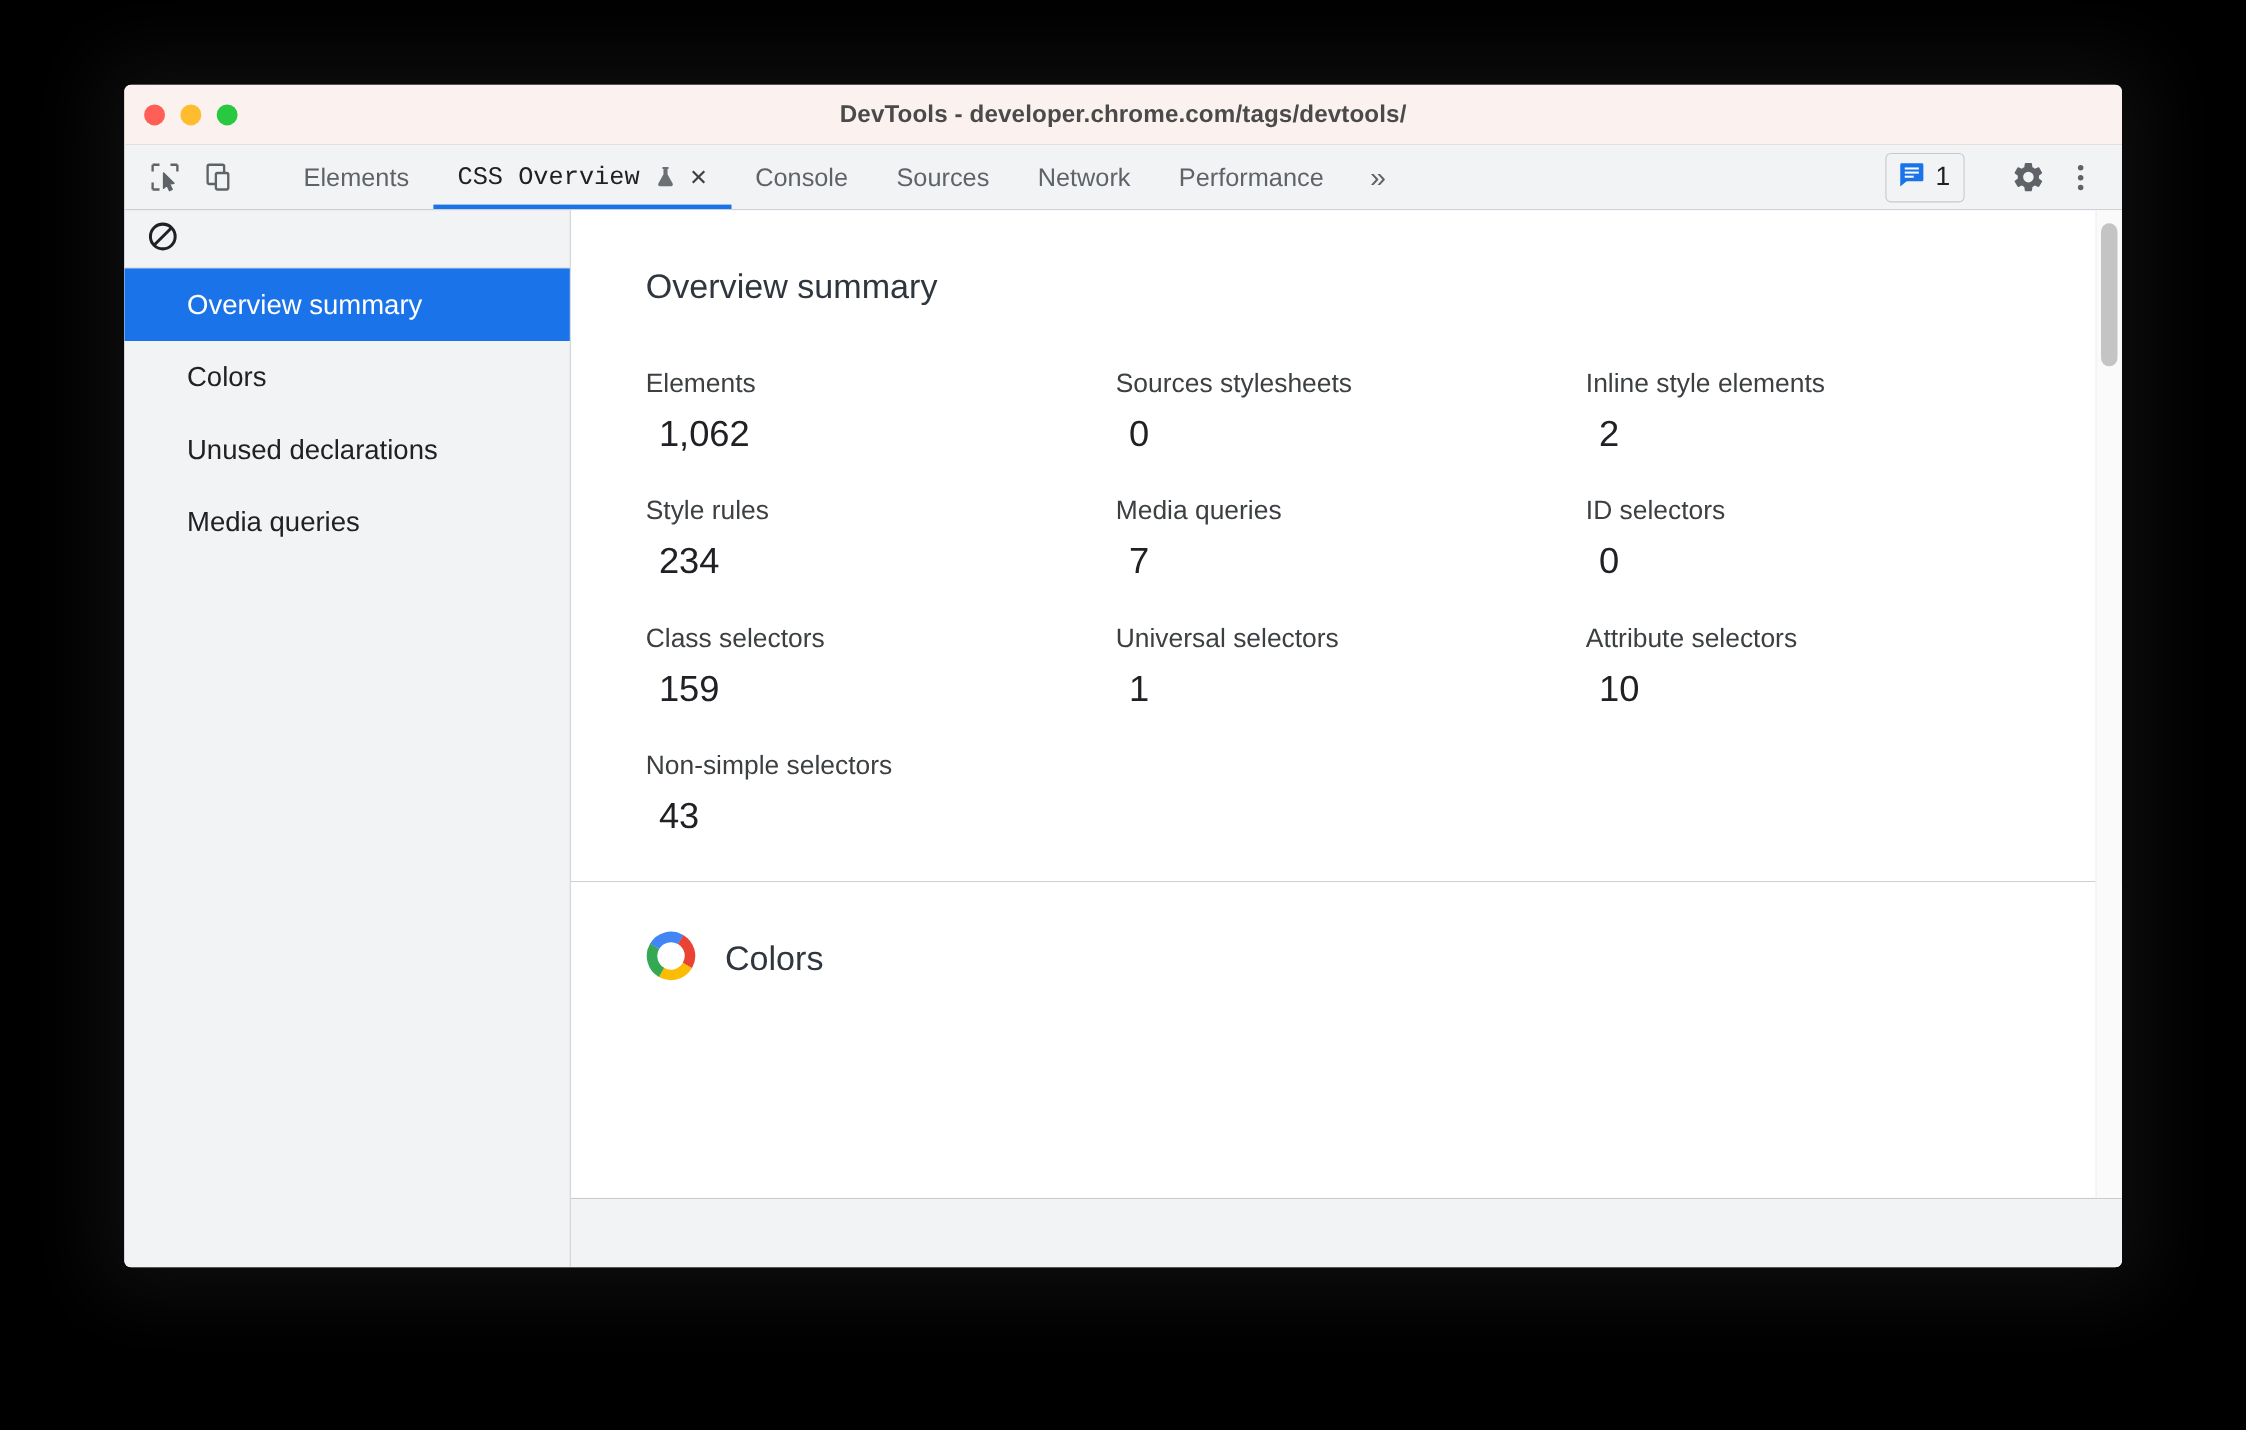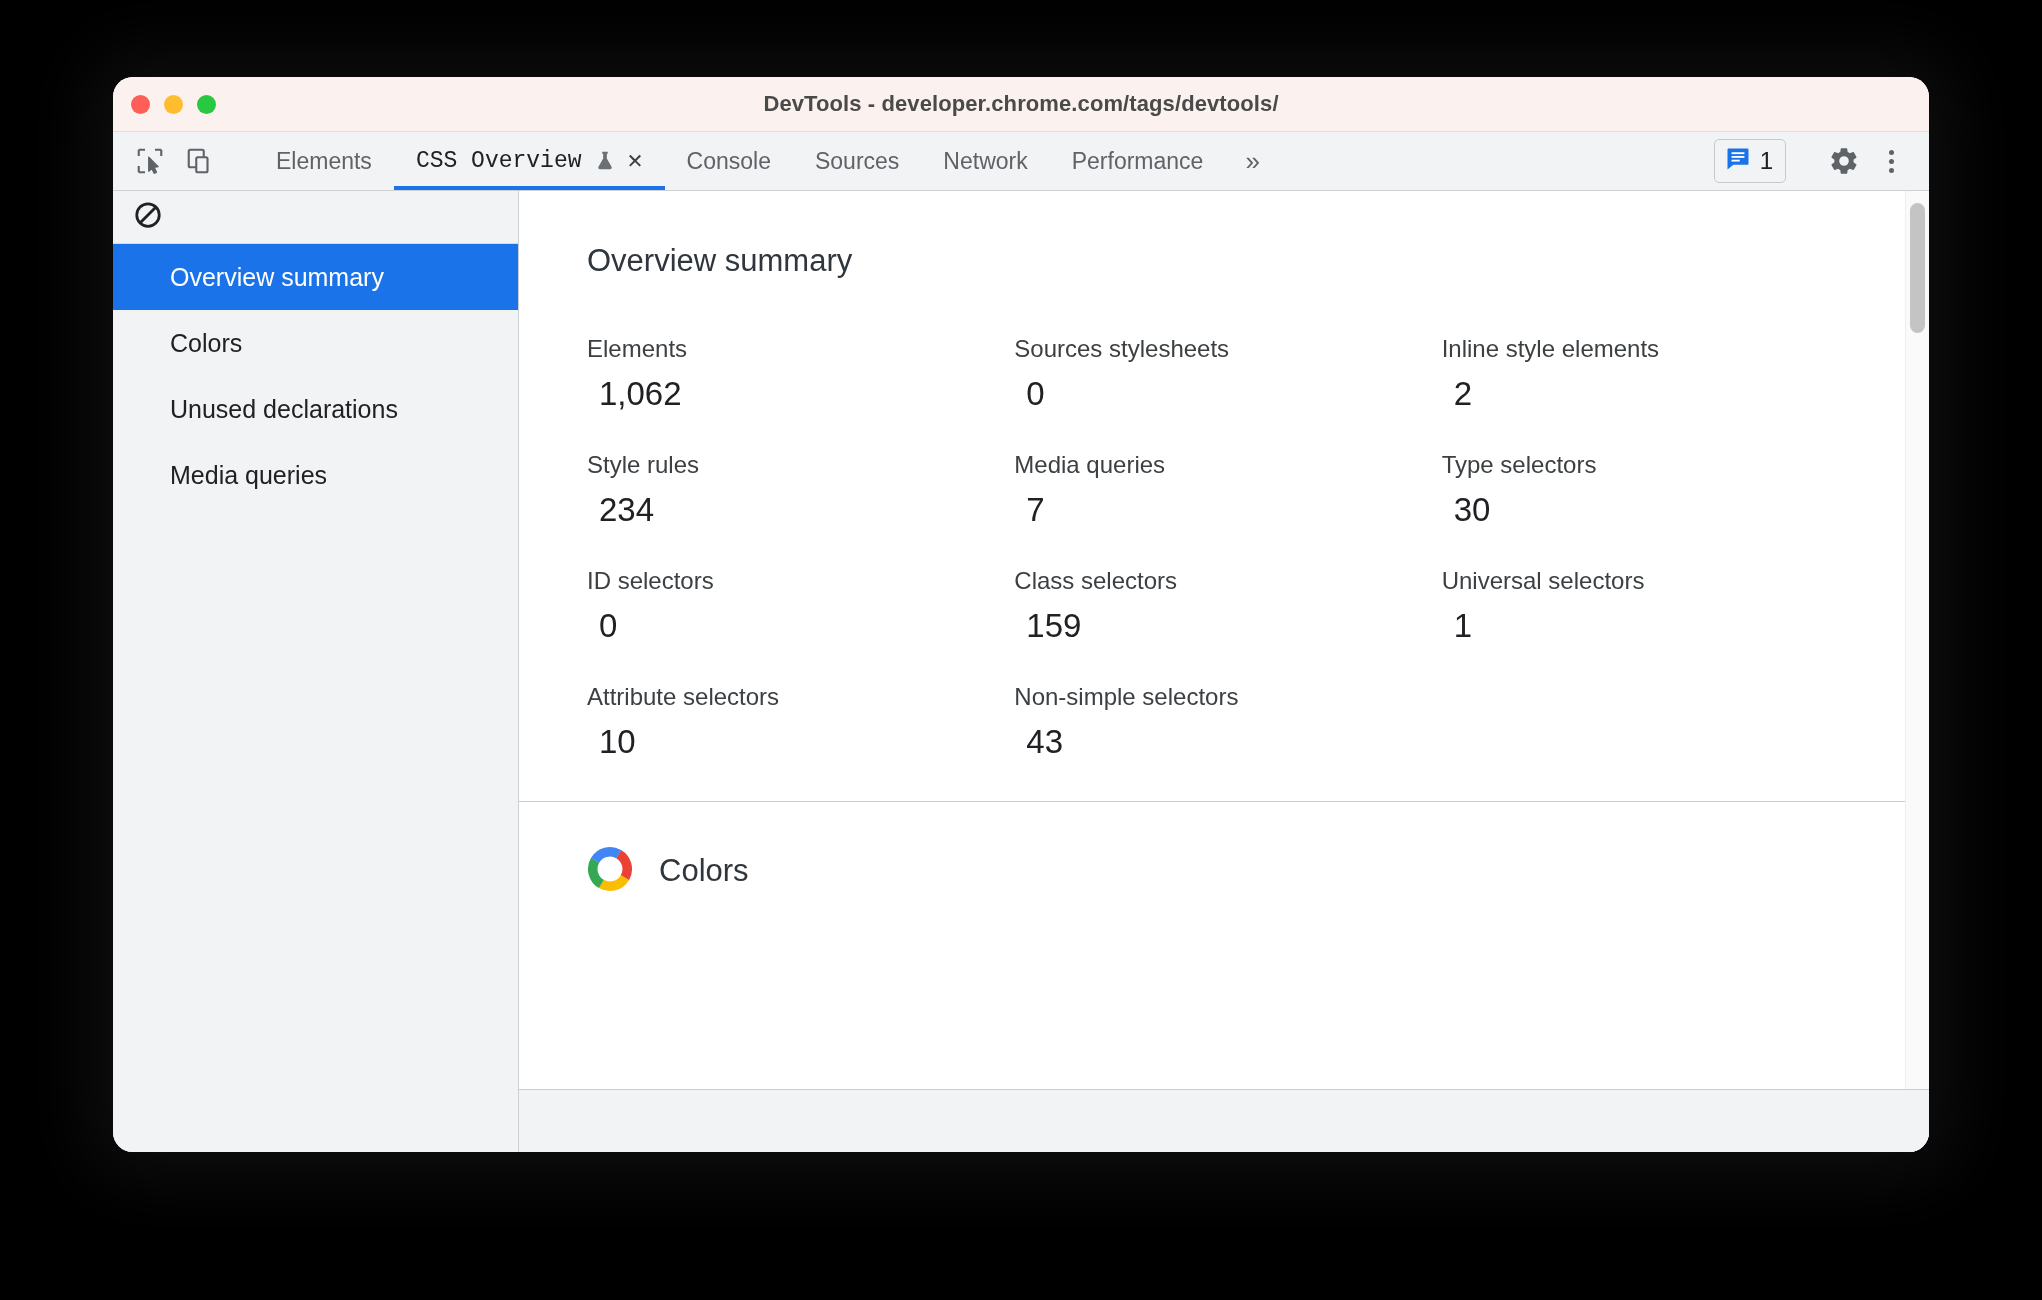--- a/index.html
+++ b/index.html
@@ -20,21 +20,21 @@
   }
 
   
   .window {
     position: absolute;
     left: 113px;
     top: 77px;
     width: 1816px;
     height: 1075px;
     background: #ffffff;
-    border-radius: 20px;
+    border-radius: 6px;
     box-shadow: 0 0 70px 26px rgba(255,255,255,0.055);
     overflow: hidden;
     display: flex;
     flex-direction: column;
     justify-content: space-between;
   }
 
   
   .titlebar {
     position: relative;
@@ -405,24 +405,20 @@
                 <div class="stat-label">Inline style elements</div>
                 <div class="stat-value">2</div>
               </div>
               <div>
                 <div class="stat-label">Style rules</div>
                 <div class="stat-value">234</div>
               </div>
               <div>
                 <div class="stat-label">Media queries</div>
                 <div class="stat-value">7</div>
-              </div>
-              <div>
-                <div class="stat-label">Type selectors</div>
-                <div class="stat-value">30</div>
               </div>
               <div>
                 <div class="stat-label">ID selectors</div>
                 <div class="stat-value">0</div>
               </div>
               <div>
                 <div class="stat-label">Class selectors</div>
                 <div class="stat-value">159</div>
               </div>
               <div>

